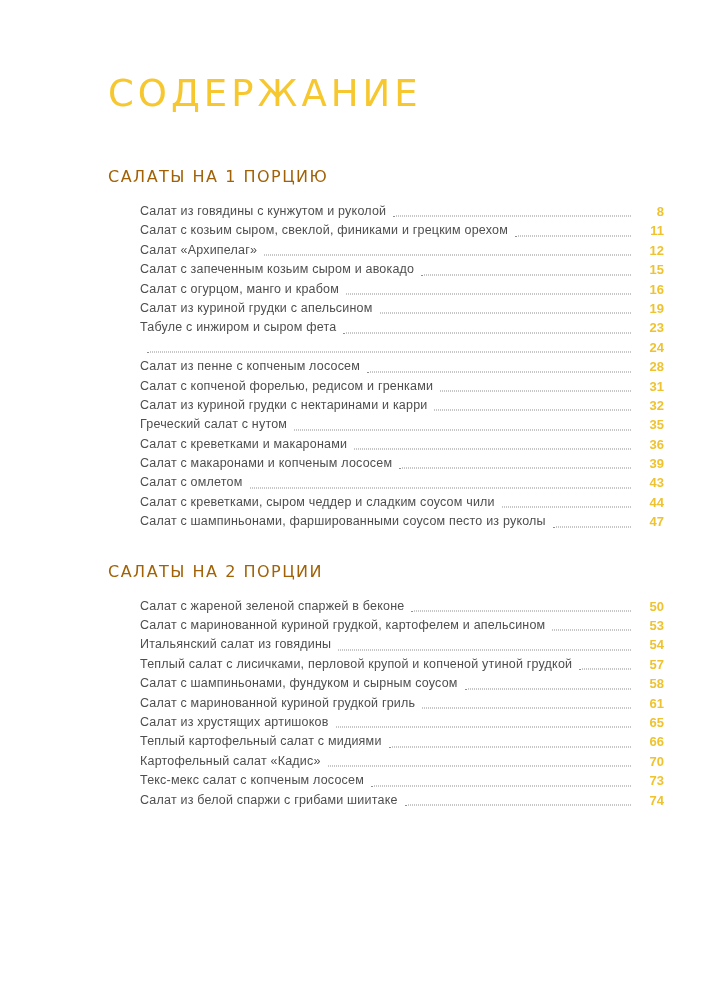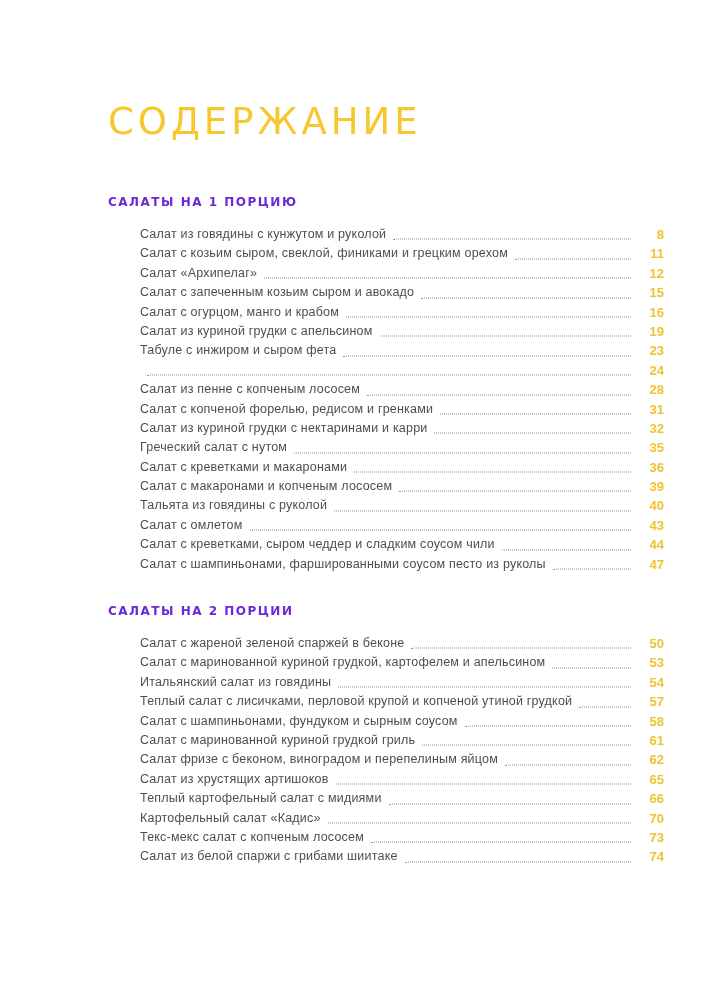--- a/index.html
+++ b/index.html
@@ -7,38 +7,38 @@
   body {
     width: 710px;
     height: 1000px;
     font-family: "Liberation Sans", sans-serif;
     color: #4e4e4e;
     overflow: hidden;
   }
   .page {
     width: 710px;
     height: 1000px;
-    padding: 100px 78px 40px 108px;
+    padding: 72px 78px 40px 108px;
     background: #ffffff;
   }
   .toc-title {
     font-family: "DejaVu Sans", sans-serif;
     font-size: 37px;
     font-weight: 400;
     letter-spacing: 4px;
     color: #f6c72e;
     margin-bottom: 52px;
   }
   .section { margin-bottom: 30px; }
   .section-heading {
     font-family: "DejaVu Sans", sans-serif;
-    font-size: 12px;
-    font-weight: 700;
+    font-size: 16px;
+    font-weight: 400;
     letter-spacing: 1.5px;
-    color: #6d28d9;
+    color: #a16207;
     margin-bottom: 16px;
     margin-top: 14px;
   }
   .entry-list { width: 100%; margin-left: 32px; }
   .entry {
     display: flex;
     height: 19.4px;
     line-height: 19.4px;
     font-size: 12.5px;
     color: #4e4e4e;
@@ -149,25 +149,20 @@
     <span class="leader"></span>
     <span class="entry-page">36</span>
   </div>
 
   <div class="entry">
     <span class="entry-title">Салат с макаронами и копченым лососем</span>
     <span class="leader"></span>
     <span class="entry-page">39</span>
   </div>
 
-  <div class="entry">
-    <span class="entry-title">Тальята из говядины с руколой</span>
-    <span class="leader"></span>
-    <span class="entry-page">40</span>
-  </div>
 
   <div class="entry">
     <span class="entry-title">Салат с омлетом</span>
     <span class="leader"></span>
     <span class="entry-page">43</span>
   </div>
 
   <div class="entry">
     <span class="entry-title">Салат с креветками, сыром чеддер и сладким соусом чили</span>
     <span class="leader"></span>
@@ -214,25 +209,20 @@
     <span class="leader"></span>
     <span class="entry-page">58</span>
   </div>
 
   <div class="entry">
     <span class="entry-title">Салат с маринованной куриной грудкой гриль</span>
     <span class="leader"></span>
     <span class="entry-page">61</span>
   </div>
 
-  <div class="entry">
-    <span class="entry-title">Салат фризе с беконом, виноградом и перепелиным яйцом</span>
-    <span class="leader"></span>
-    <span class="entry-page">62</span>
-  </div>
 
   <div class="entry">
     <span class="entry-title">Салат из хрустящих артишоков</span>
     <span class="leader"></span>
     <span class="entry-page">65</span>
   </div>
 
   <div class="entry">
     <span class="entry-title">Теплый картофельный салат с мидиями</span>
     <span class="leader"></span>

